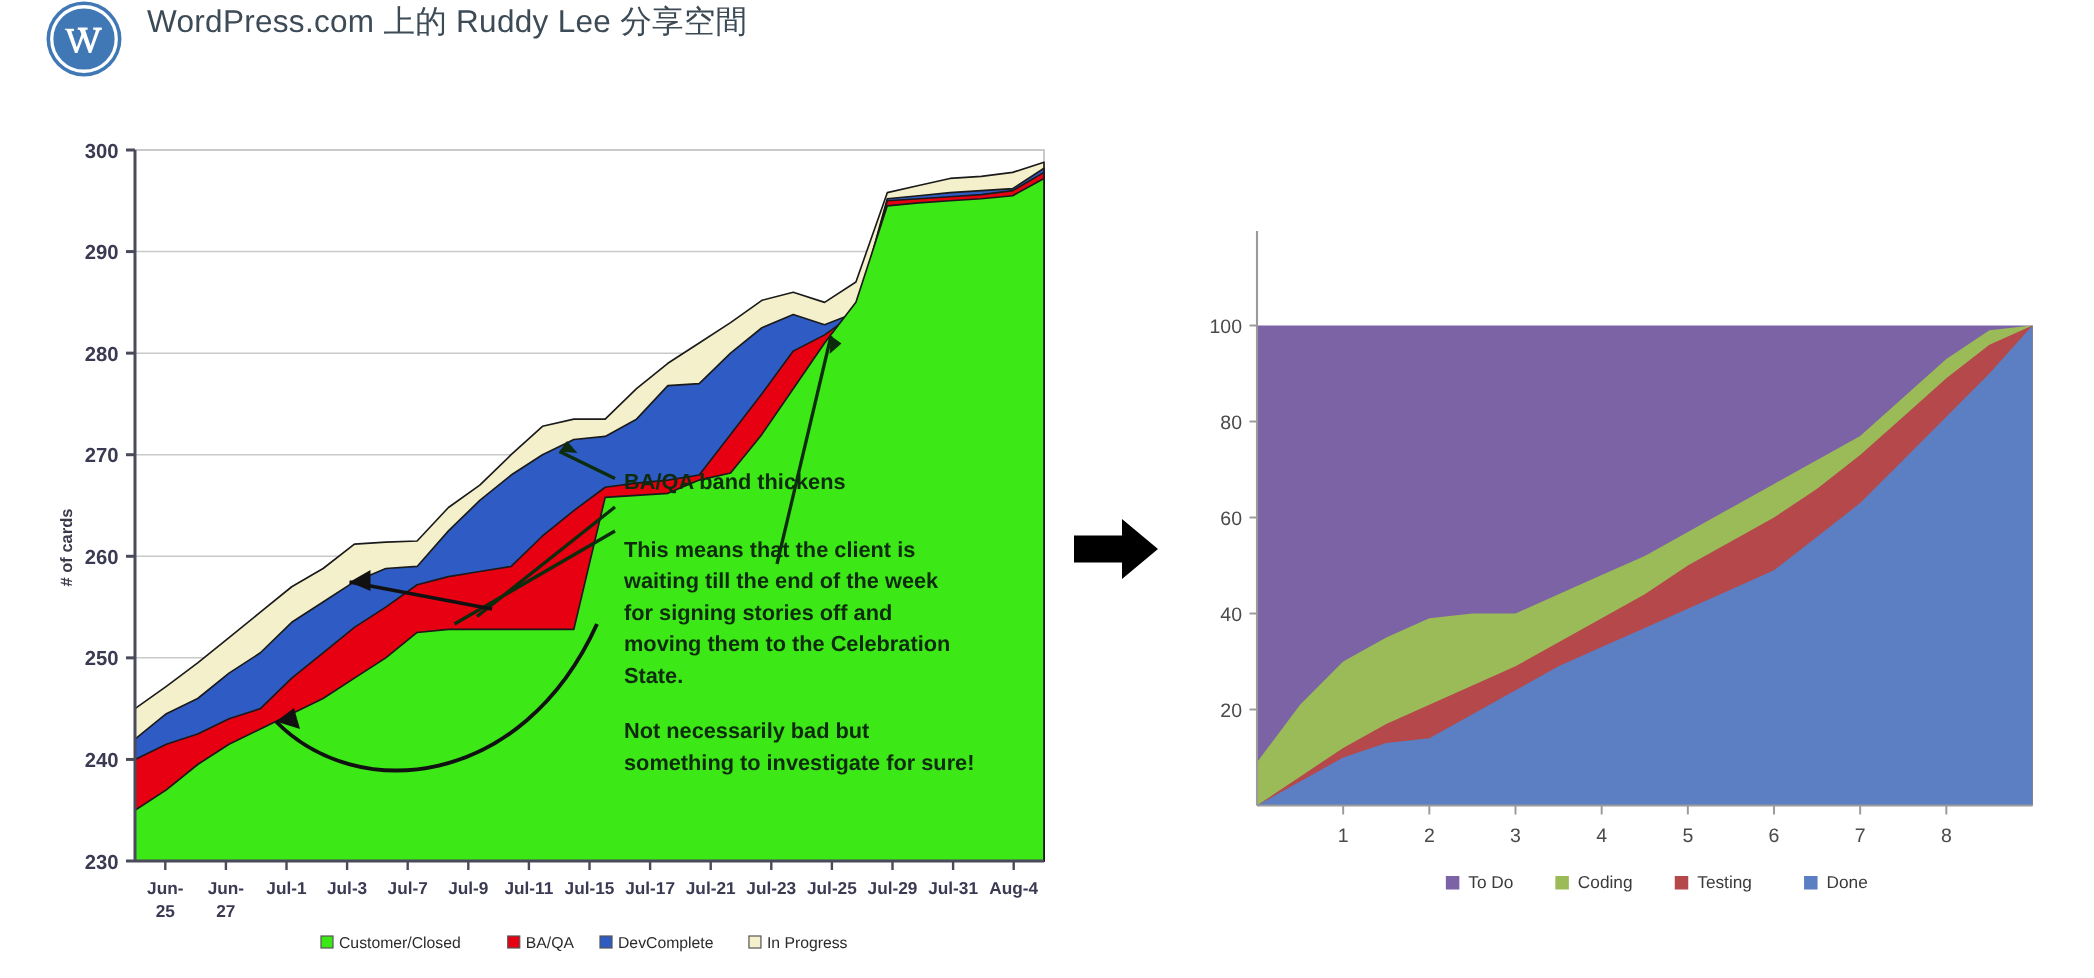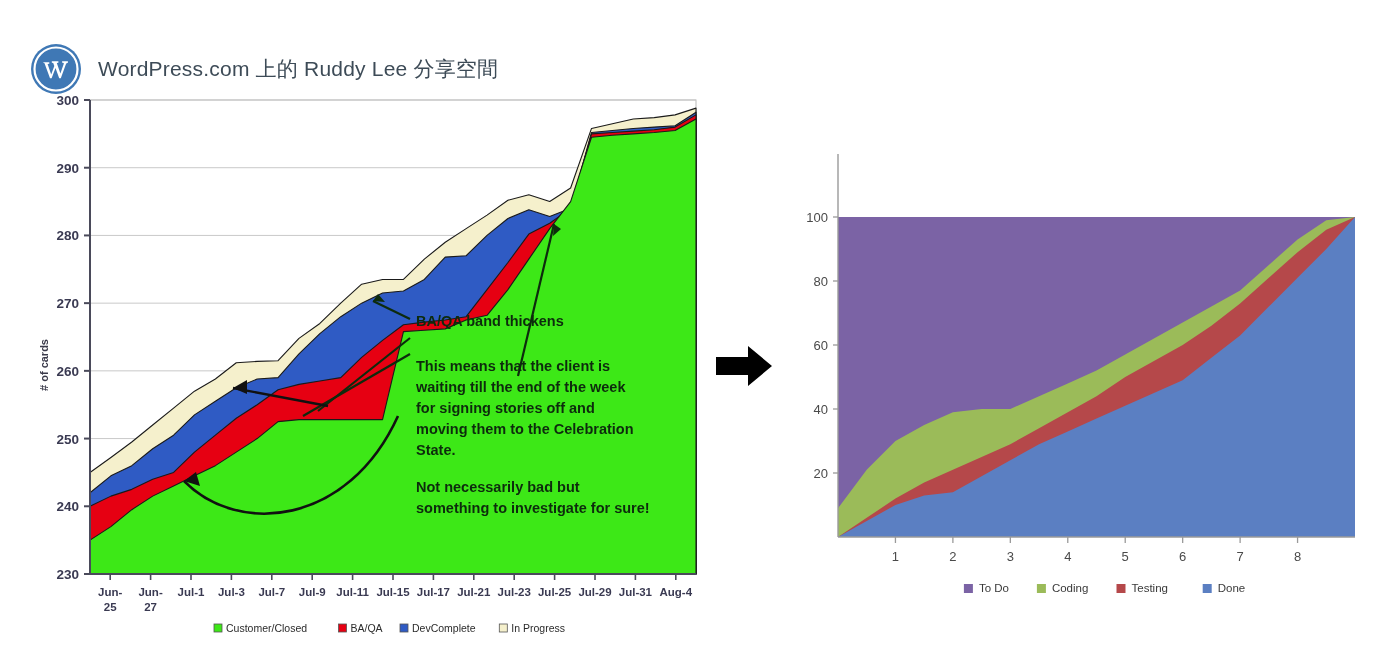--- a/index.html
+++ b/index.html
@@ -17,24 +17,22 @@
     position: relative;
   }
 
   
   #site-header {
     position: absolute;
     left: 0; top: 0;
     width: 1140px;
     height: 88px;
     display: flex;
-    align-items: center;
     padding-left: 30px;
     box-sizing: border-box;
-    margin-top: 25px;
   }
   #wp-logo {
     width: 52px;
     height: 52px;
     flex: 0 0 52px;
     margin-right: 16px;
   }
   #site-title {
     font-size: 21px;
     font-weight: 400;

